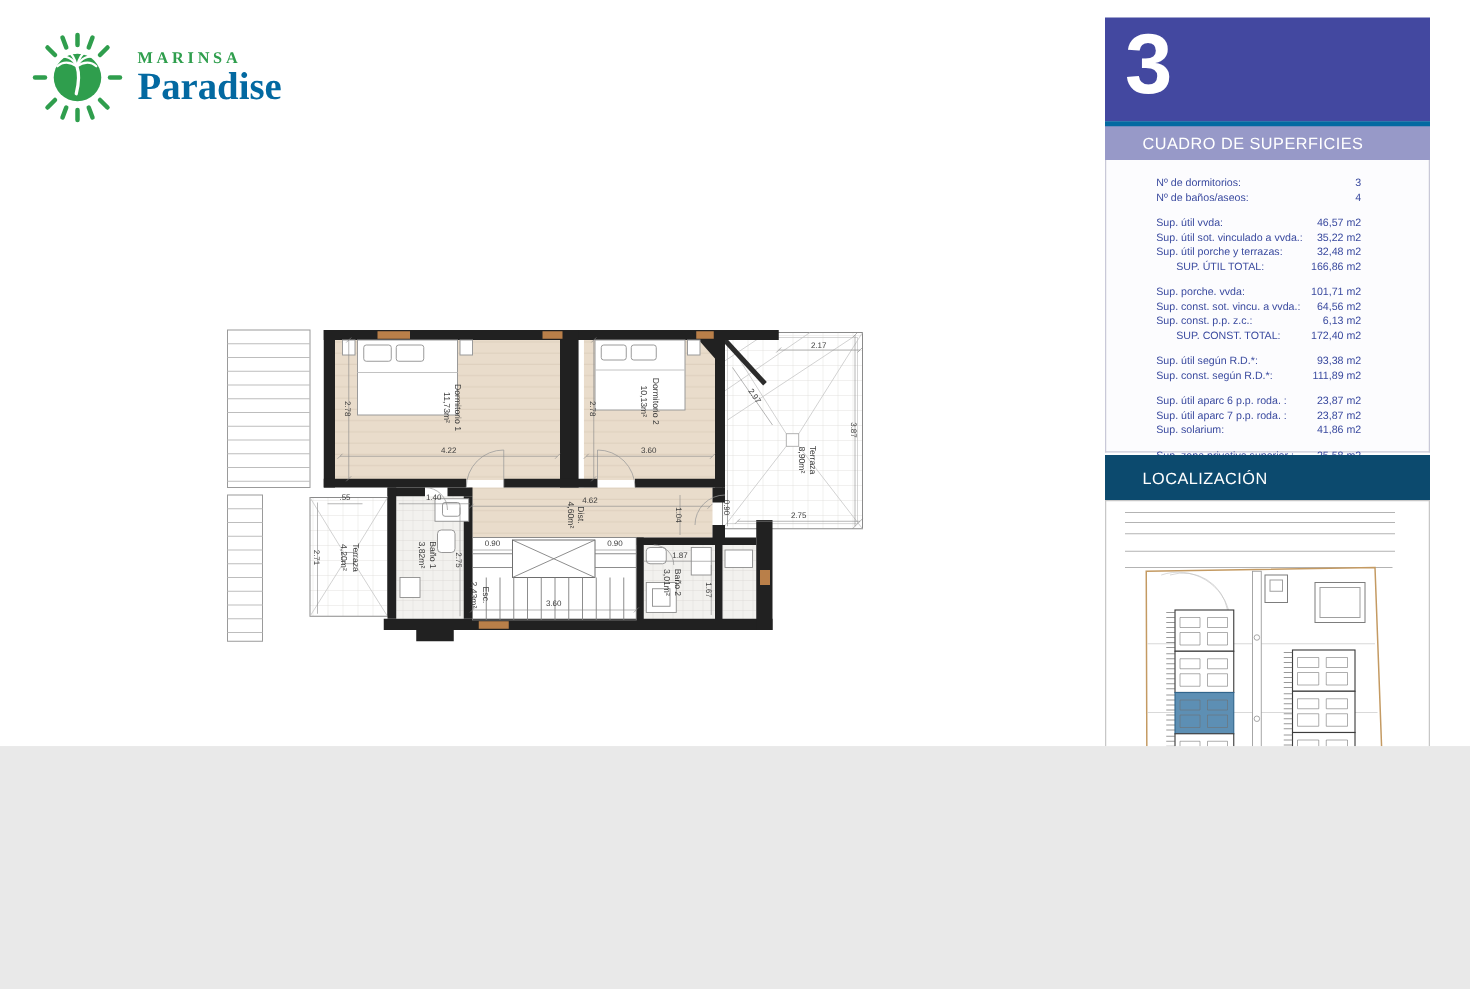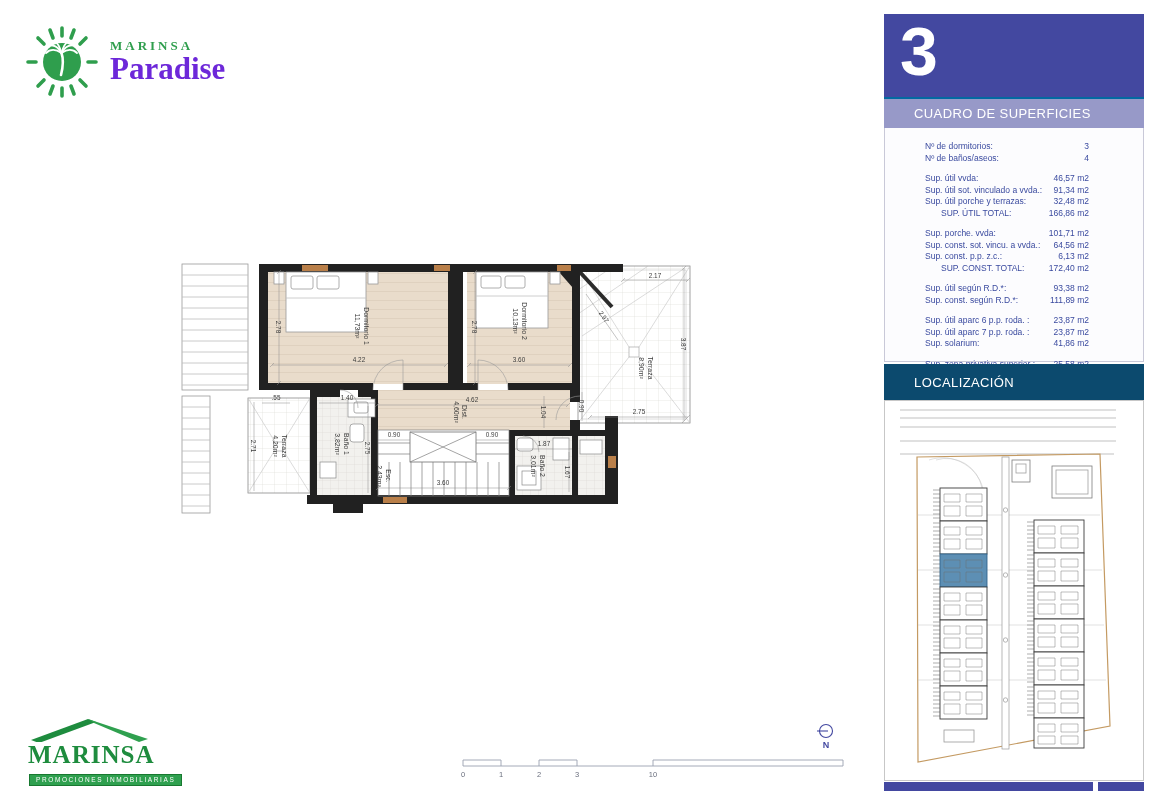--- a/index.html
+++ b/index.html
@@ -1,25 +1,25 @@
 <!DOCTYPE html>
 <html><head>
 <meta charset="utf-8">
 <style>
   html,body{margin:0;padding:0;background:#e9e9e9}
-  .page{position:relative;width:1176px;height:791px;background:#ffffff;overflow:hidden;
+  .page{position:relative;width:1176px;height:597px;background:#ffffff;overflow:hidden;
         font-family:"Liberation Sans",sans-serif;}
 
   
   .logo-top{position:absolute;left:20px;top:20px;display:flex;align-items:center;gap:6px}
   .logo-top-text{display:flex;flex-direction:column}
   .lt-brand{font-family:"Liberation Serif",serif;font-weight:bold;font-size:13px;
             letter-spacing:3px;color:#2f9e4d}
   .lt-product{font-family:"Liberation Serif",serif;font-weight:bold;font-size:31px;
-              color:#6d28d9;margin-top:-3px}
+              color:#0369a1;margin-top:-3px}
 
   
   .plan-svg{position:absolute;left:178px;top:256px}
   .dim{font-size:6.4px;fill:#3c3c3c;font-family:"Liberation Sans",sans-serif}
   .rlbl{font-size:6.9px;fill:#3a3a3a;font-family:"Liberation Sans",sans-serif}
 
   
   .logo-bottom{position:absolute;left:26px;top:716px;width:160px}
   .lb-name{font-family:"Liberation Serif",serif;font-weight:bold;font-size:25px;
            color:#1e8c3e;letter-spacing:1px;line-height:1;margin:-4px 0 1px 2px}
@@ -32,21 +32,21 @@
 
   
   .sidebar{position:absolute;left:884px;top:0;width:260px;height:791px;background:#fff}
   .sb-header{position:absolute;top:14px;left:0;right:0;height:83px;background:#4348a0;
              color:#fff;display:flex;align-items:center}
   .sb-num{font-size:68px;font-weight:bold;line-height:0.9;padding:0 15px 8px 16px}
   .sb-title{font-size:17px;font-weight:bold;letter-spacing:.3px}
   .sb-sub{font-size:15px;letter-spacing:.2px;margin-top:2px}
   .sb-band{position:absolute;left:0;right:0;color:#fff;font-size:13px;display:flex;
            align-items:center;padding-left:30px;letter-spacing:.4px;box-sizing:border-box}
-  .sb-band.light{top:97px;height:31px;background:#9799c8;border-top:2px solid #0369a1}
+  .sb-band.light{top:97px;height:31px;background:#9799c8;border-top:4px solid #0369a1}
   .sb-band.mid{top:364px;height:36px;background:#0c4a6e}
   .sb-table{position:absolute;top:128px;height:234px;left:0;right:0;background:#fcfcfe;
             border:1px solid #c9c9d8;border-top:none;box-sizing:border-box;
             color:#3a4a9f;font-size:8.5px;padding-top:13px}
   .t-group{margin-bottom:9px}
   .t-row{display:flex;align-items:flex-end;padding:0 54px 0 40px;line-height:11.5px}
   .t-row.total .t-lbl{padding-left:16px}
   .t-lbl{flex:1;white-space:nowrap}
   .t-val{white-space:nowrap;text-align:right}
   .sb-map{position:absolute;top:400px;left:0;right:0;height:381px}
@@ -320,21 +320,21 @@
             <span class="t-val">4</span>
           </div>
       </div>
       <div class="t-group">
         <div class="t-row">
             <span class="t-lbl">Sup. útil vvda:</span>
             <span class="t-val">46,57 m2</span>
           </div>
         <div class="t-row">
             <span class="t-lbl">Sup. útil sot. vinculado a vvda.:</span>
-            <span class="t-val">91,34 m2</span>
+            <span class="t-val">35,22 m2</span>
           </div>
         <div class="t-row">
             <span class="t-lbl">Sup. útil porche y terrazas:</span>
             <span class="t-val">32,48 m2</span>
           </div>
         <div class="t-row total">
             <span class="t-lbl">SUP. ÚTIL TOTAL:</span>
             <span class="t-val">166,86 m2</span>
           </div>
       </div>

